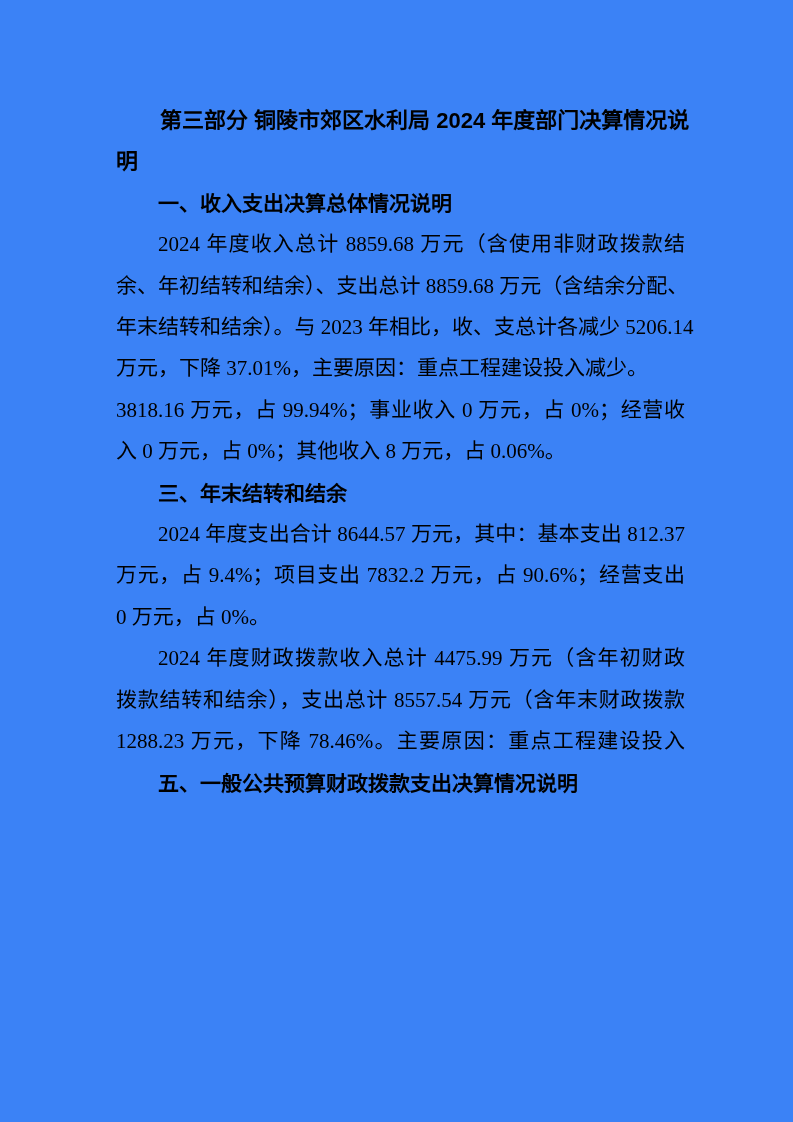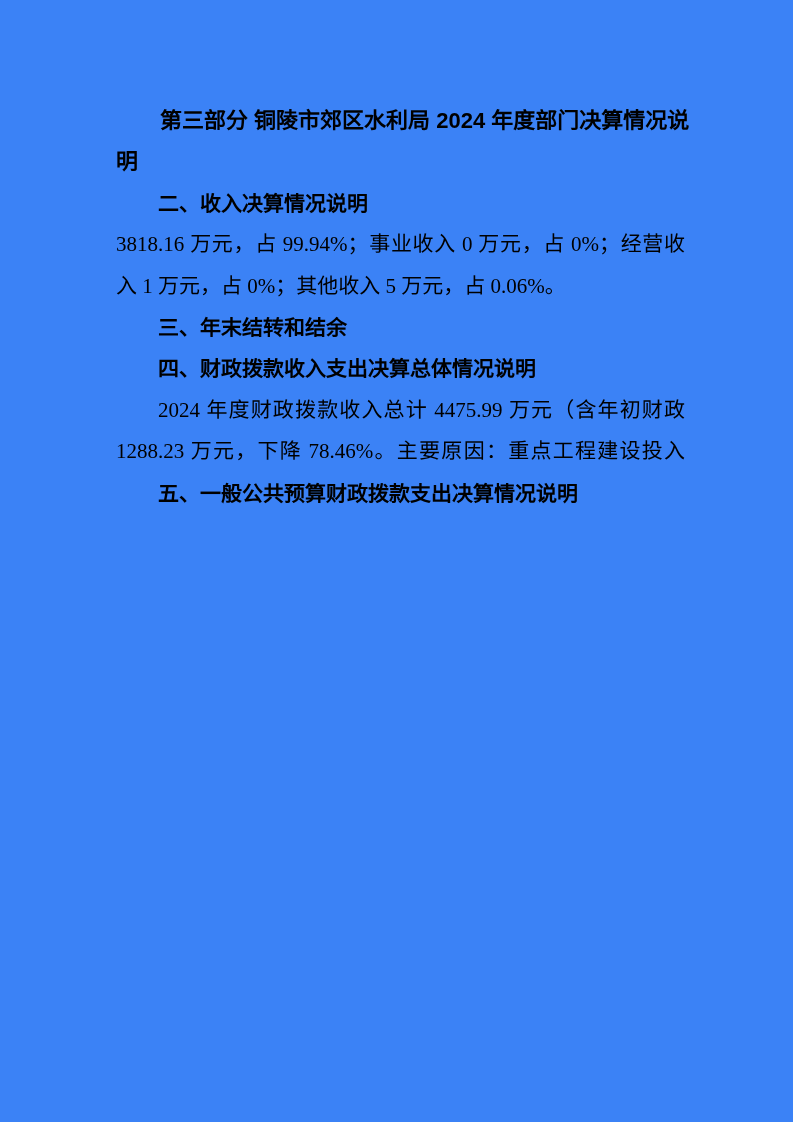--- a/index.html
+++ b/index.html
@@ -54,37 +54,50 @@
 <body>
 
 <div class="page">
   <div class="content">
 
     <div class="doc-title hei">
         <div class="line first">第三部分 铜陵市郊区水利局 2024 年度部门决算情况说</div>
         <div class="line last">明</div>
       </div>
 
+    <div class="section">
+      <div class="heading hei">一、收入支出决算总体情况说明</div>
+      <div class="para">
+          <div class="line first">2024 年度收入总计 8859.68 万元（含使用非财政拨款结</div>
+          <div class="line">余、年初结转和结余）、支出总计 8859.68 万元（含结余分配、</div>
+          <div class="line">年末结转和结余）。与 2023 年相比，收、支总计各减少 5206.14</div>
+          <div class="line last">万元，下降 37.01%，主要原因：重点工程建设投入减少。</div>
+        </div>
+    </div>
 
     <div class="section">
-      <div class="heading hei">二、收入决算情况说明</div>
       <div class="para">
           <div class="line">3818.16 万元，占 99.94%；事业收入 0 万元，占 0%；经营收</div>
-          <div class="line last">入 1 万元，占 0%；其他收入 5 万元，占 0.06%。</div>
+          <div class="line last">入 0 万元，占 0%；其他收入 8 万元，占 0.06%。</div>
         </div>
     </div>
 
     <div class="section">
       <div class="heading hei">三、年末结转和结余</div>
+      <div class="para">
+          <div class="line first">2024 年度支出合计 8644.57 万元，其中：基本支出 812.37</div>
+          <div class="line">万元，占 9.4%；项目支出 7832.2 万元，占 90.6%；经营支出</div>
+          <div class="line last">0 万元，占 0%。</div>
+        </div>
     </div>
 
     <div class="section">
-      <div class="heading hei">四、财政拨款收入支出决算总体情况说明</div>
       <div class="para">
           <div class="line first">2024 年度财政拨款收入总计 4475.99 万元（含年初财政</div>
+          <div class="line">拨款结转和结余），支出总计 8557.54 万元（含年末财政拨款</div>
           <div class="line">1288.23 万元，下降 78.46%。主要原因：重点工程建设投入</div>
         </div>
     </div>
 
     <div class="section">
       <div class="heading hei">五、一般公共预算财政拨款支出决算情况说明</div>
       <div class="para"></div>
     </div>
 
   </div>

